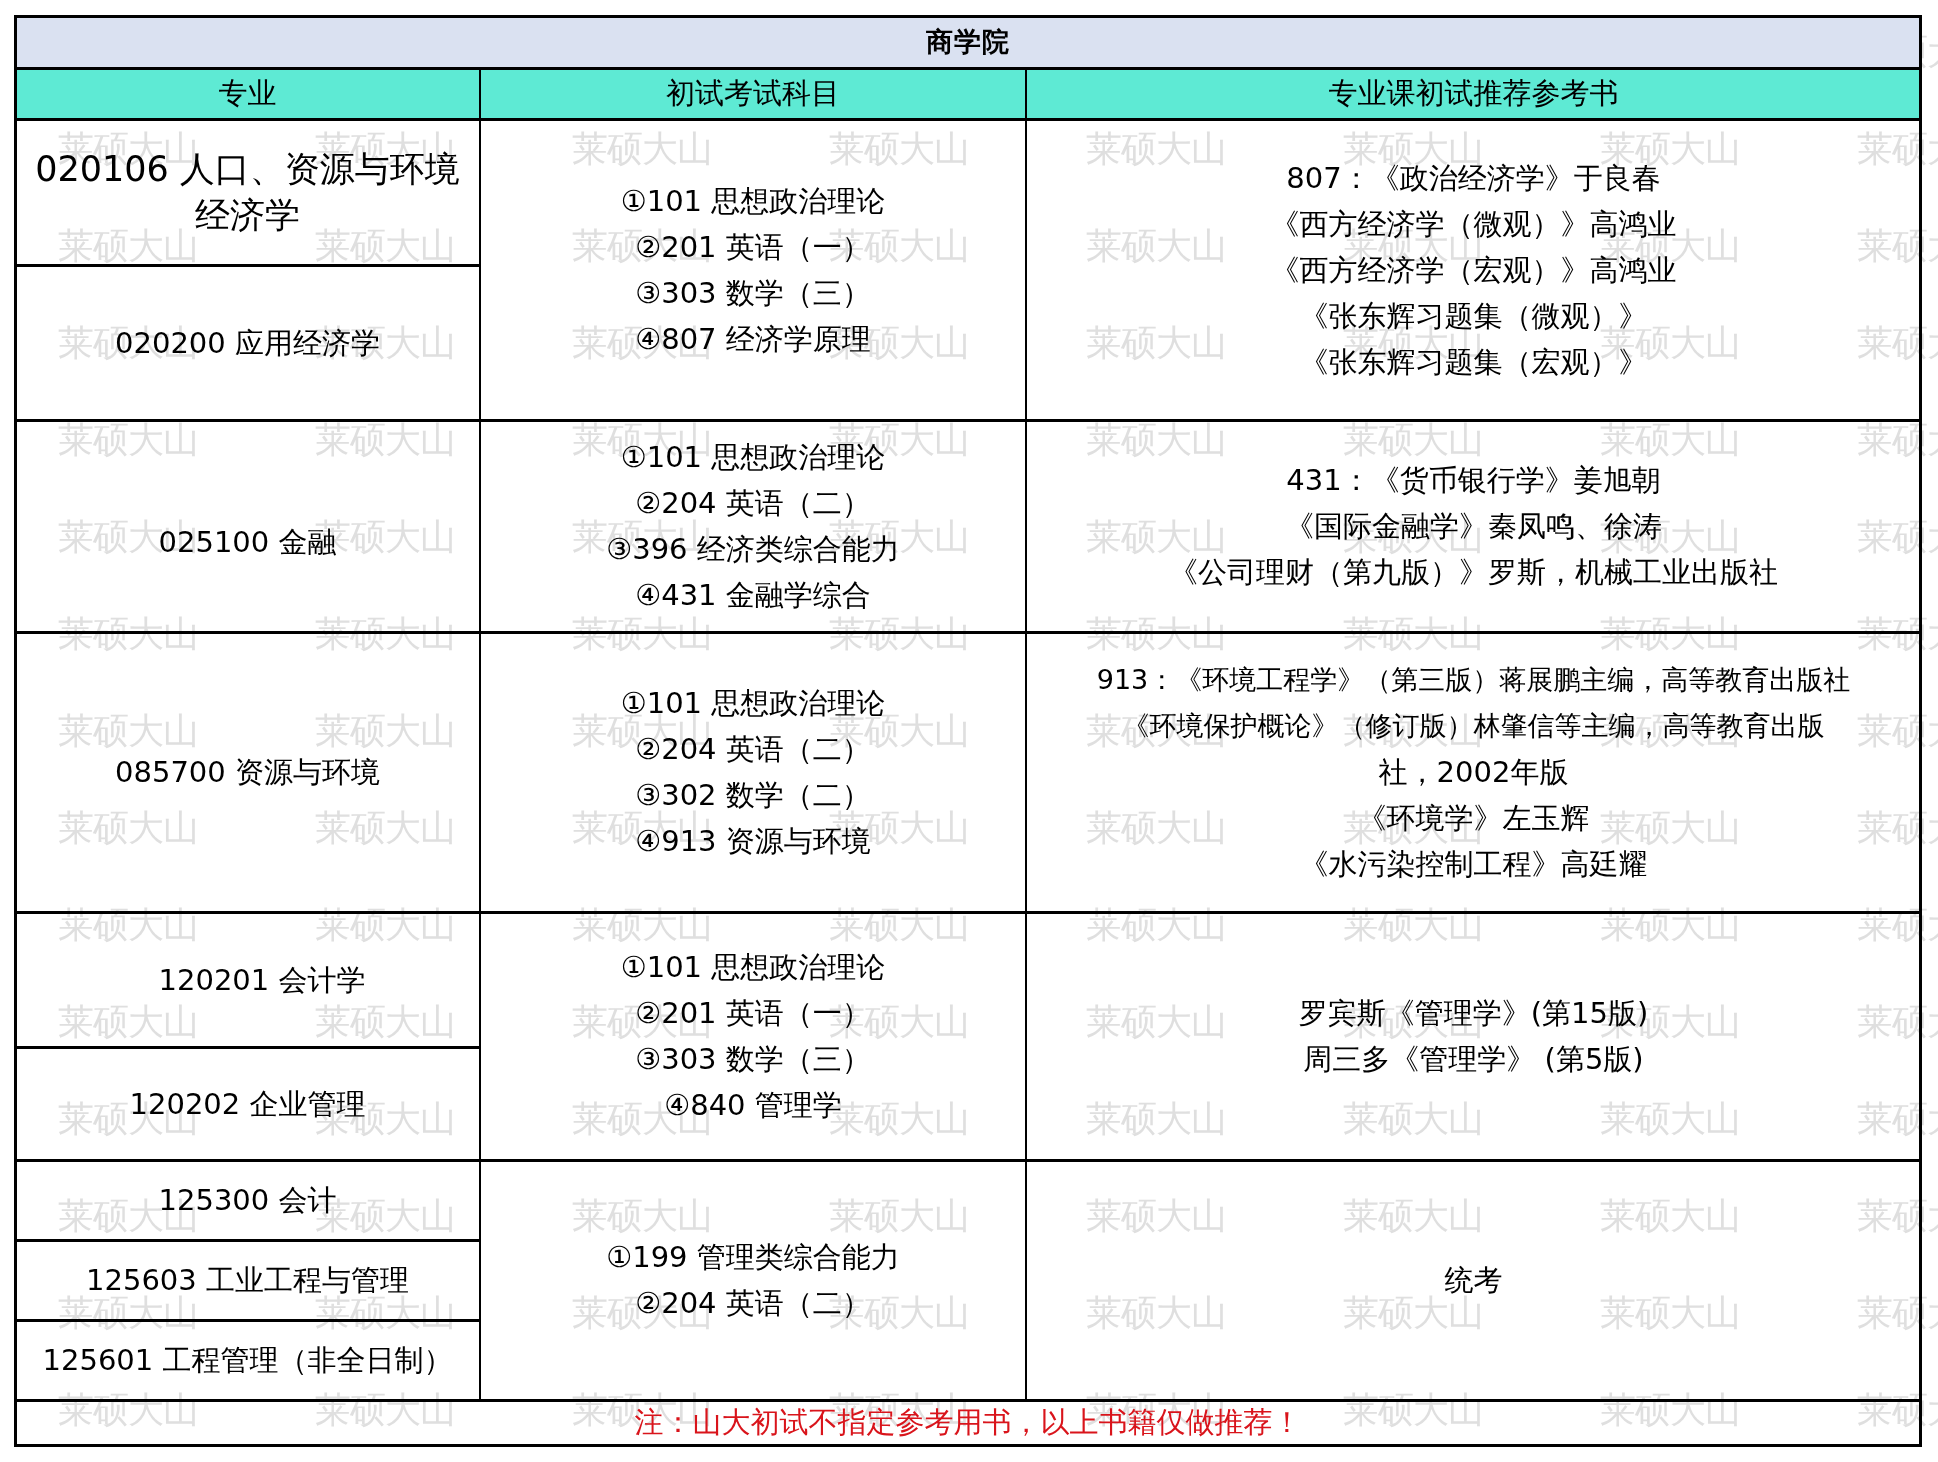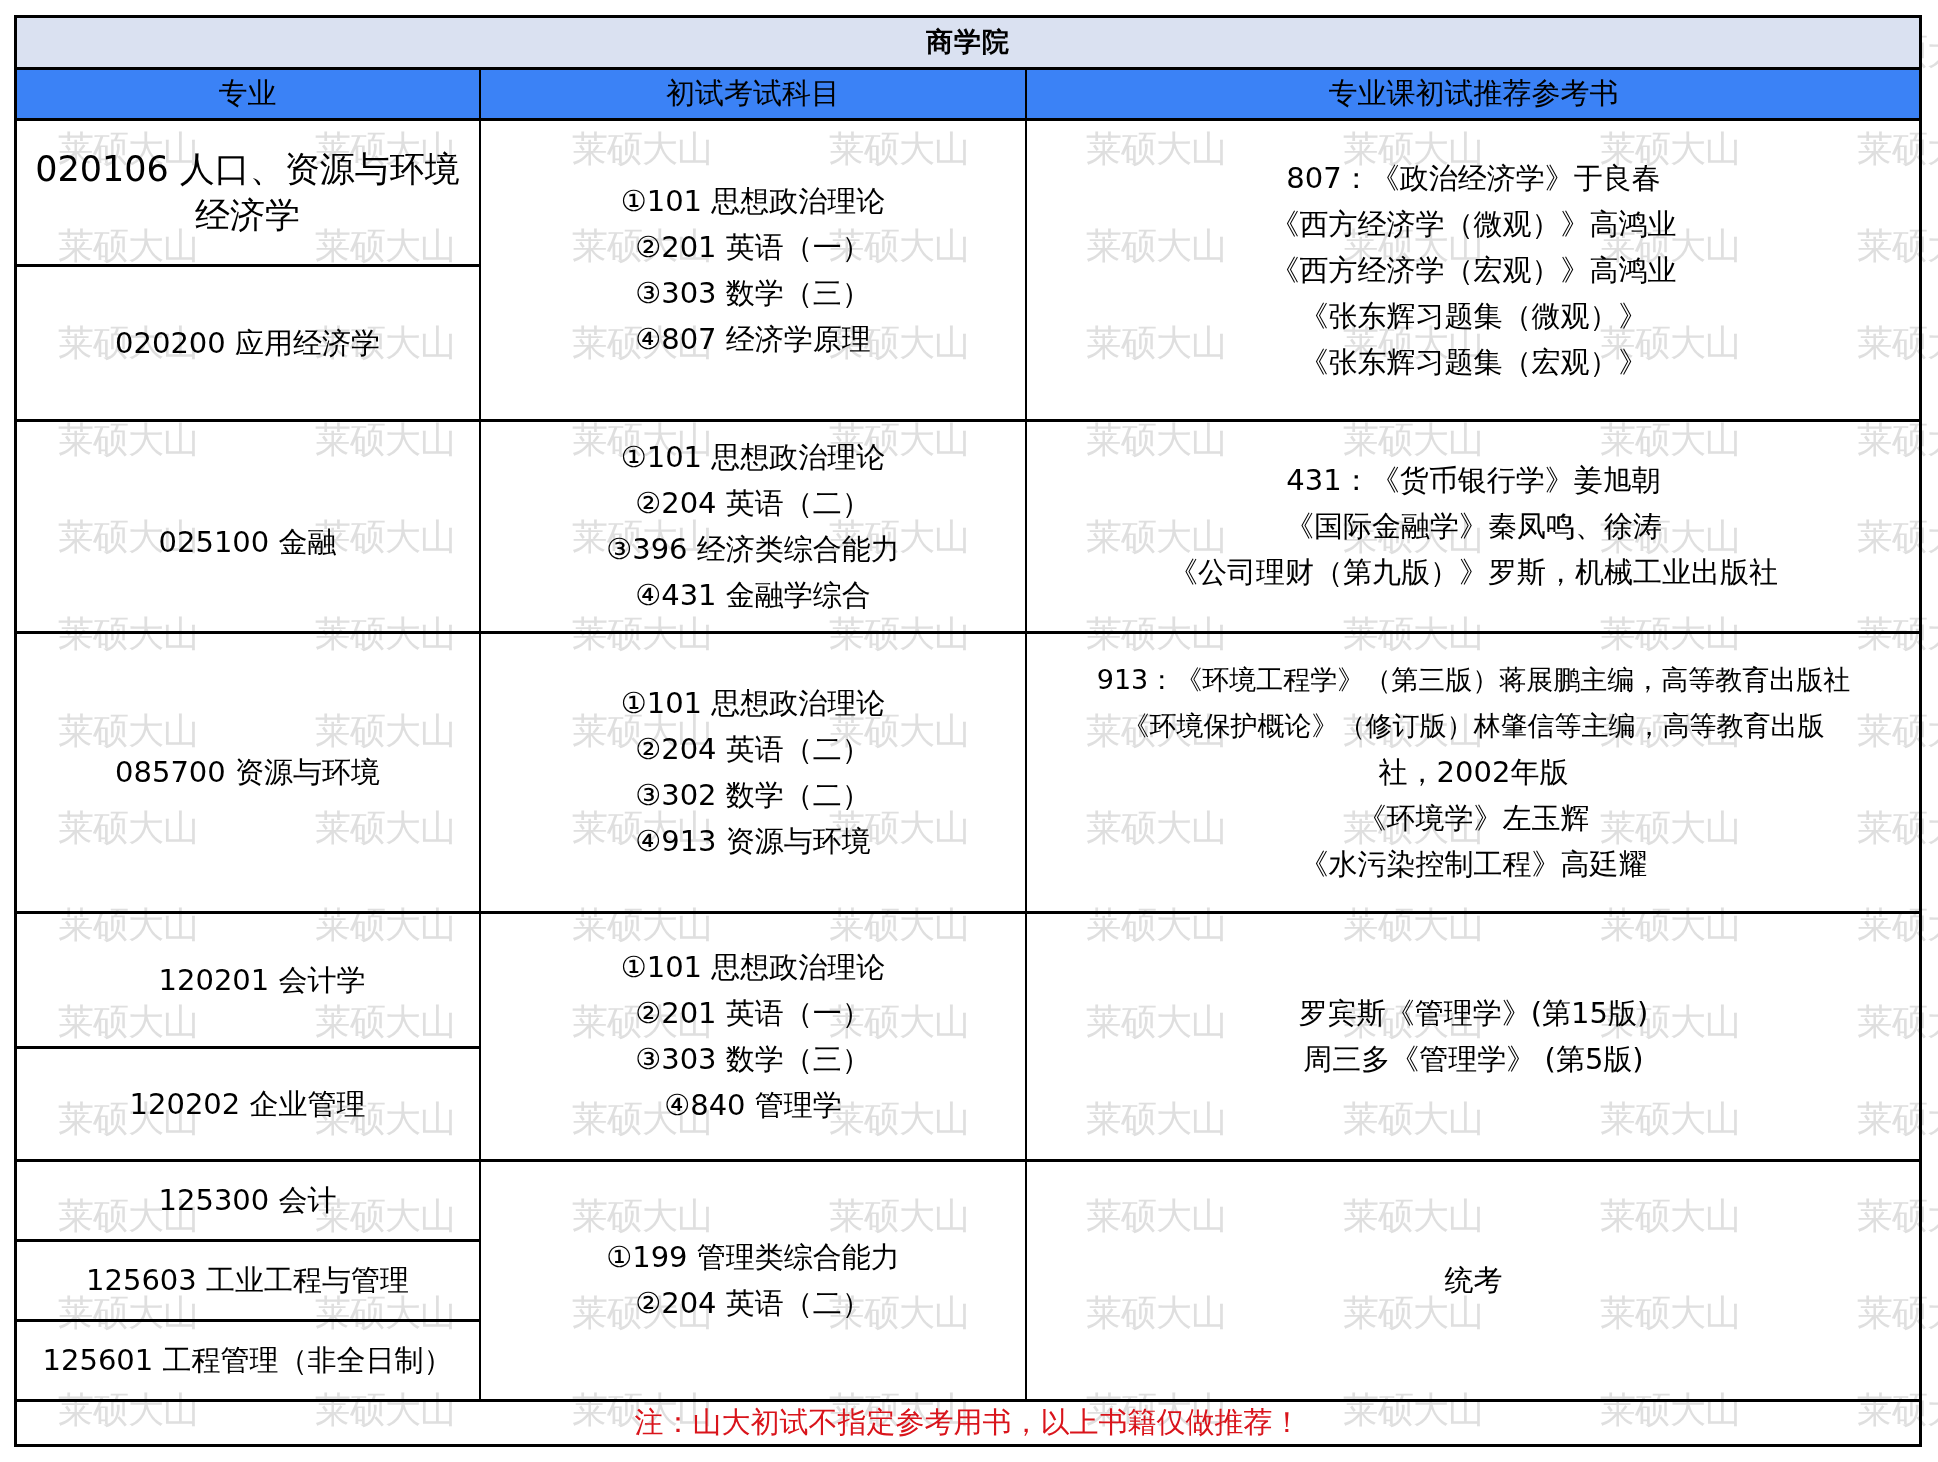--- a/index.html
+++ b/index.html
@@ -3,21 +3,21 @@
 <meta charset="utf-8">
 <style>
   html, body { margin: 0; padding: 0; background: #ffffff; }
   body { width: 1938px; height: 1462px; position: relative; overflow: hidden;
          font-family: "DejaVu Sans", "Liberation Sans", sans-serif; color: #000; }
   .sheet { position: absolute; left: 0; top: 0; width: 1938px; height: 1462px; }
   .cell { position: absolute; box-sizing: border-box; display: flex; flex-direction: column;
           align-items: center; justify-content: center; text-align: center; }
   .line { position: absolute; background: #000; }
   .title-row { background: #dae1f1; }
-  .header-row { background: #3b82f6; }
+  .header-row { background: #5eead4; }
   .title-text { font-weight: bold; font-size: 27px; letter-spacing: 1px; }
   .hdr-text { font-size: 29px; }
   .txt { font-size: 29px; line-height: 46px; white-space: nowrap; }
   .txt-wrap { font-size: 35px; line-height: 46px; padding: 0 8px; }
   .note { color: #d9141b; font-size: 29px; }
   .wm-layer { position: absolute; left: 0; top: 0; width: 1938px; height: 1462px; pointer-events: none; z-index: 1; }
   .wm { position: absolute; font-size: 36px; color: rgba(170,170,170,0.38); white-space: nowrap;
         font-family: "DejaVu Sans", sans-serif; letter-spacing: -1px; }
   .content { position: relative; z-index: 2; }
 </style>

